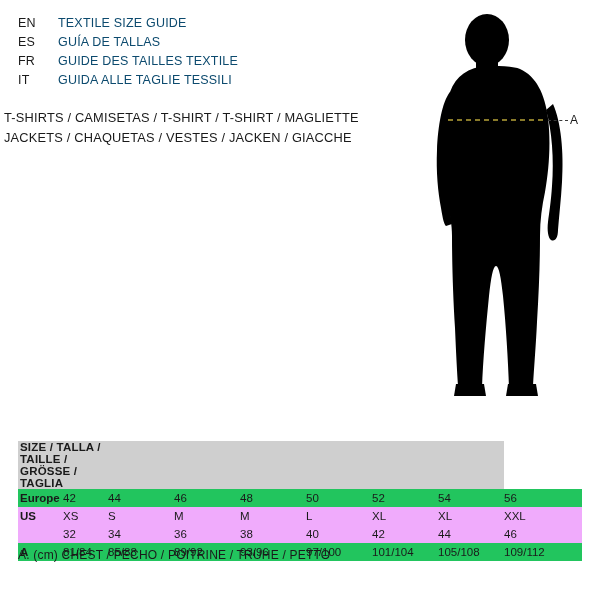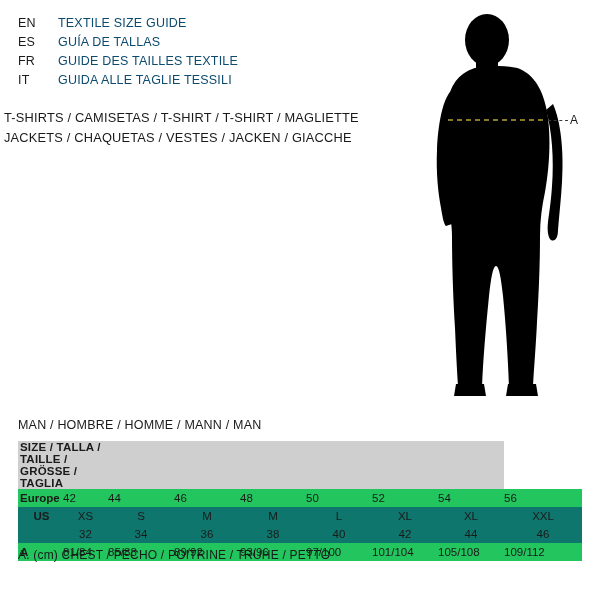--- a/index.html
+++ b/index.html
@@ -112,22 +112,21 @@
     height: 18px;
     vertical-align: middle;
   }
   .row-head td {
     background: #cfcfcf;
     font-size: 11.3px;
     letter-spacing: 0.2px;
     height: 17px;
   }
   .row-shade td {
-    background: #0f766e;
-    text-align: center;
+    background: #f0abfc;
   }
   .row-plain td {
     background: #22c55e;
   }
   .col-label {
     width: 88px;
     padding-left: 2px !important;
     font-weight: bold;
   }
   .cell {
@@ -217,21 +216,20 @@
 
       <path d="M56 374 L 84 374 L 86 386 L 54 386 Z" fill="#000000"></path>
       <path d="M108 374 L 136 374 L 138 386 L 106 386 Z" fill="#000000"></path>
 
       <line x1="48" y1="110" x2="146" y2="110" stroke="#8a7b2a" stroke-width="2" stroke-dasharray="5,4"></line>
     </svg>
     <div class="measure-dashes"></div>
     <div class="measure-label">A</div>
   </div>
 
-  <div class="table-title">MAN / HOMBRE / HOMME / MANN / MAN</div>
 
   <table class="size-table">
     <tbody>
       <tr class="row-head">
         <td class="col-label head-label" colspan="2">SIZE / TALLA / TAILLE / GRÖSSE / TAGLIA</td>
         <td class="cell"></td>
         <td class="cell"></td>
         <td class="cell"></td>
         <td class="cell"></td>
         <td class="cell"></td>

